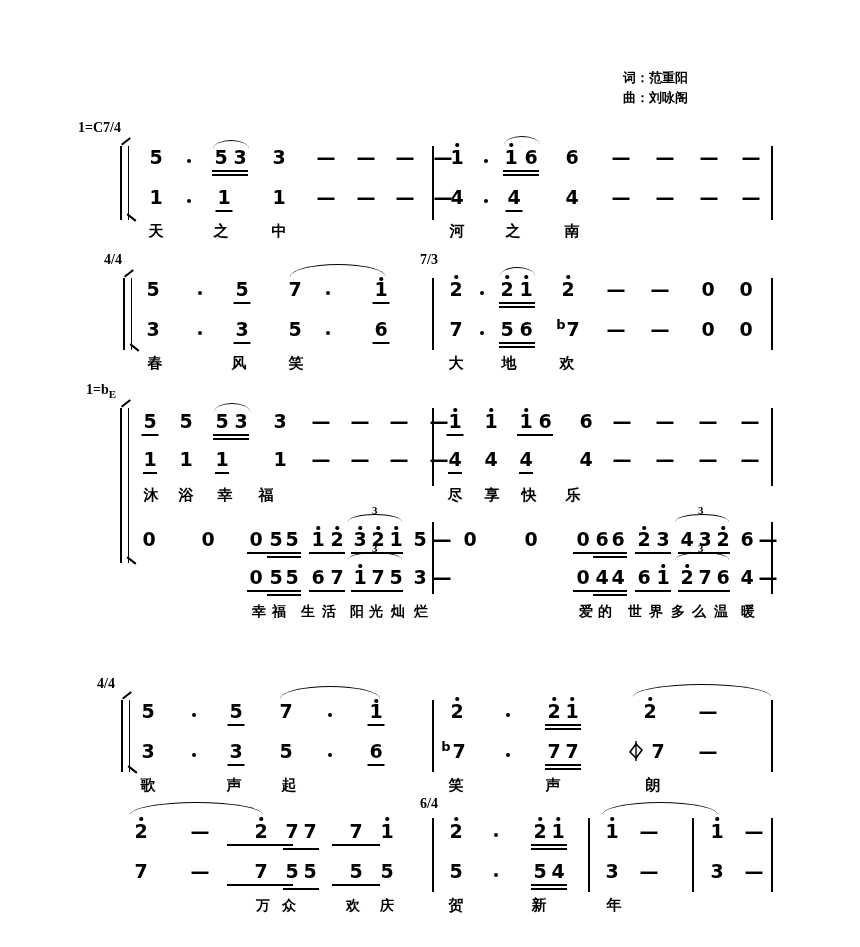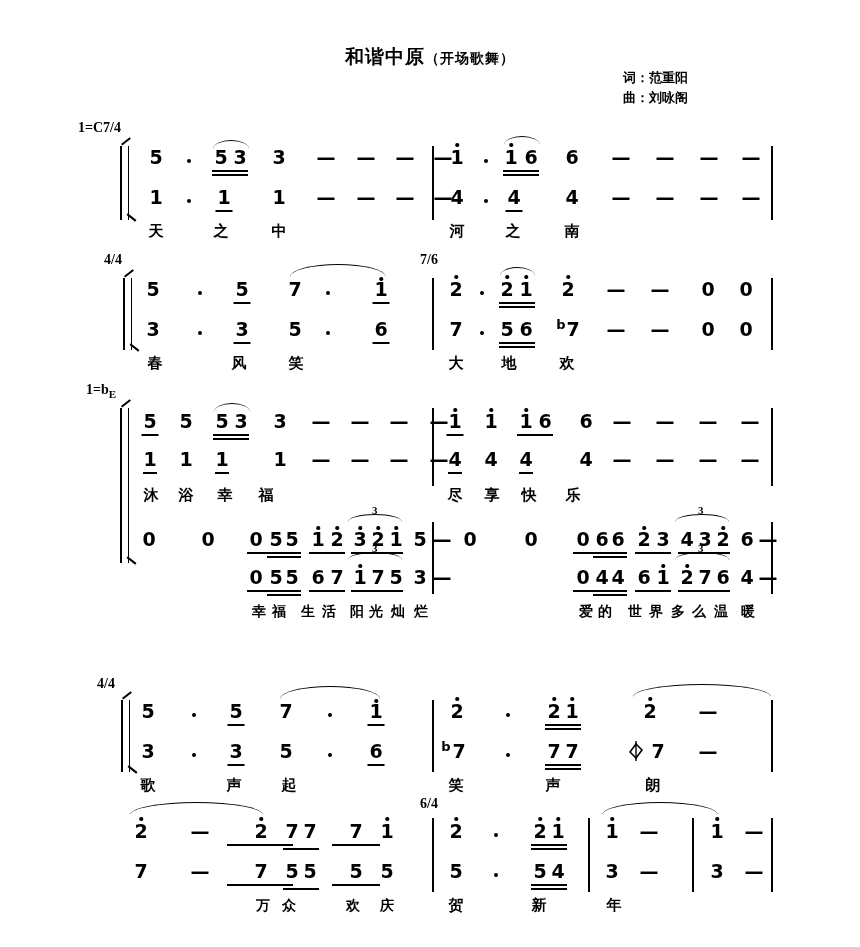--- a/index.html
+++ b/index.html
@@ -89,23 +89,20 @@
     font-size:15px;font-weight:700;line-height:15px;transform:translateX(-50%);
     white-space:nowrap;
   }
   .ly.sm{font-size:14px;}
 </style>
 </head>
 <body>
 
 <div class="page">
 
-  <div class="title">
-    <span>和谐中原</span><span class="sub">（开场歌舞）</span>
-  </div>
   <div class="credits">
     <div>词：范重阳</div>
     <div>曲：刘咏阁</div>
   </div>
 
   <div class="system" id="sys1" style="top:120px;height:125px;">
     <div class="meta" style="left:70px;top:0px;">1=C7/4</div>
     <div class="brace" style="left:112px;top:26px;height:74px;"></div>
 
     <div class="row" style="top:28px;">
@@ -168,21 +165,21 @@
       <span class="ly" style="left:213px;">之</span>
       <span class="ly" style="left:271px;">中</span>
       <span class="ly" style="left:449px;">河</span>
       <span class="ly" style="left:505px;">之</span>
       <span class="ly" style="left:564px;">南</span>
     </div>
   </div>
 
   <div class="system" id="sys2" style="top:252px;height:125px;">
     <div class="meta" style="left:96px;top:0px;">4/4</div>
-    <div class="meta" style="left:412px;top:0px;">7/6</div>
+    <div class="meta" style="left:412px;top:0px;">7/3</div>
     <div class="brace" style="left:115px;top:26px;height:72px;"></div>
 
     <div class="row" style="top:28px;">
       <span class="n" style="left:145px;">5</span>
       <span class="dot" style="left:192px;top:11px;"></span>
       <span class="n" style="left:234px;">5</span>
       <span class="beam" style="left:234px;width:17px;top:22px;"></span>
       <span class="n" style="left:287px;">7</span>
       <span class="dot" style="left:320px;top:11px;"></span>
       <span class="oct" style="left:373px;top:-3px;"></span>

